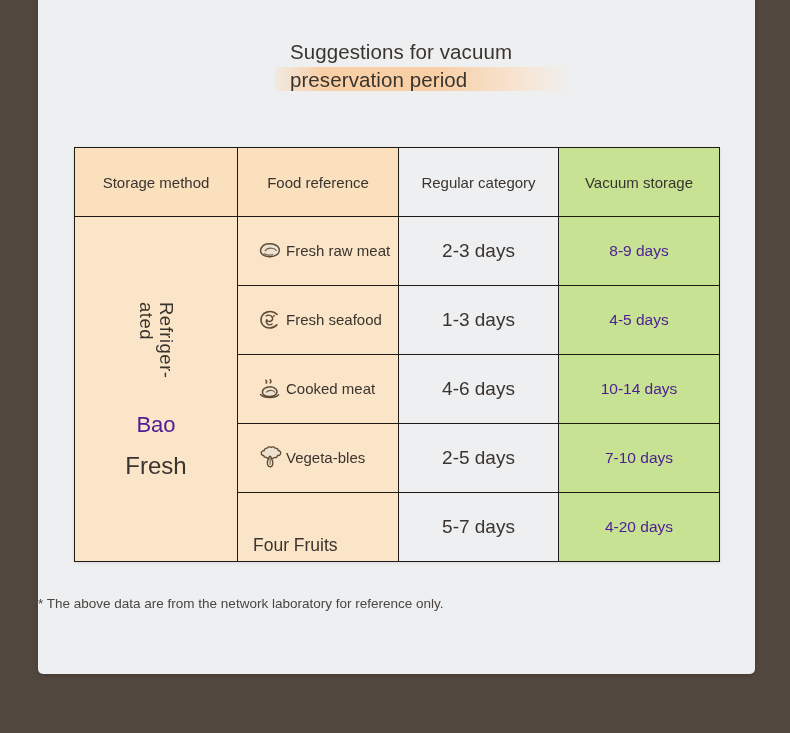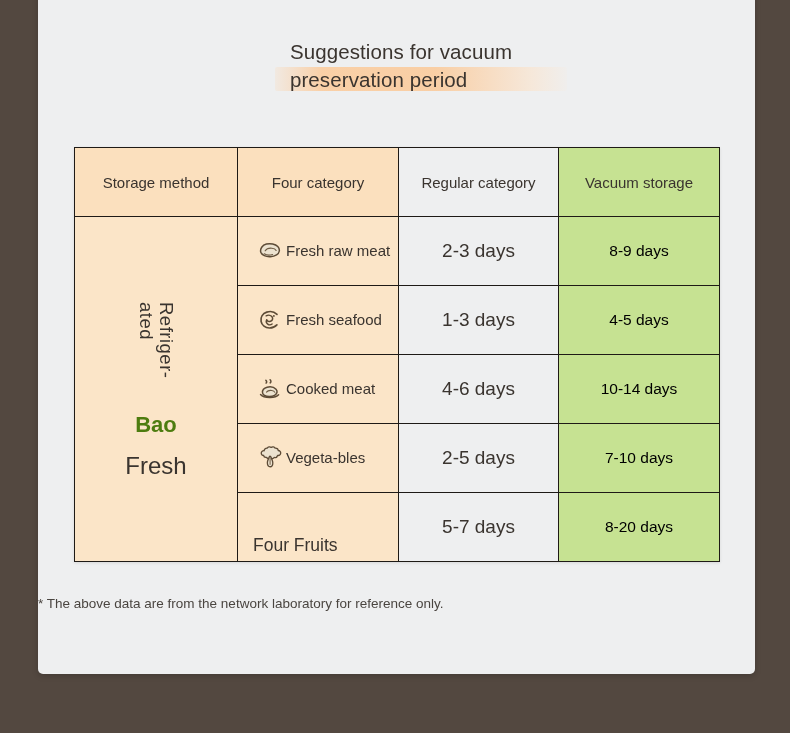--- a/index.html
+++ b/index.html
@@ -128,23 +128,22 @@
     font-size: 18.5px;
     color: #3a342f;
     line-height: 1.1;
     letter-spacing: 0.5px;
     margin-bottom: 14px;
     height: 96px;
     text-align: left;
   }
   .bao-text {
     font-size: 22px;
-    color: #4d7c0f;
+    color: #4c1d95;
     margin-bottom: 14px;
-    font-weight: bold;
   }
   .fresh-text {
     font-size: 24px;
     color: #3a342f;
   }
 
   
   td.food-cell {
     background: #fbe5c8;
     height: 68px;
@@ -176,21 +175,21 @@
     background: #eeeff0;
     text-align: center;
     font-size: 19px;
     color: #3a342f;
     height: 68px;
   }
   td.vac {
     background: #c6e292;
     text-align: center;
     font-size: 15.5px;
-    color: #000000;
+    color: #4c1d95;
     height: 68px;
   }
 
   
   .footnote {
     position: absolute;
     left: 0;
     top: 608px;
     width: 778px;
     text-align: left;
@@ -217,21 +216,21 @@
       <table class="pres-table">
         <colgroup>
           <col class="c1">
             <col class="c2">
             <col class="c3">
             <col class="c4">
         </colgroup>
         <thead>
           <tr>
             <th class="hd hd-peach">Storage method</th>
-            <th class="hd hd-peach">Four category</th>
+            <th class="hd hd-peach">Food reference</th>
             <th class="hd hd-gray">Regular category</th>
             <th class="hd hd-green">Vacuum storage</th>
           </tr>
         </thead>
         <tbody>
 
           <tr>
             <td class="storage-cell" rowspan="5">
               <div class="storage-inner">
                 <div class="rot-text">Refriger-ated</div>
@@ -301,21 +300,21 @@
             <td class="vac">7-10 days</td>
           </tr>
 
           <tr>
             <td class="food-cell">
               <div class="food-inner no-icon">
                 <span class="food-label wide big">Four Fruits</span>
               </div>
             </td>
             <td class="reg">5-7 days</td>
-            <td class="vac">8-20 days</td>
+            <td class="vac">4-20 days</td>
           </tr>
         </tbody>
       </table>
     </div>
 
     <div class="footnote">* The above data are from the network laboratory for reference only.</div>
 
   </div>
 </div>
 

